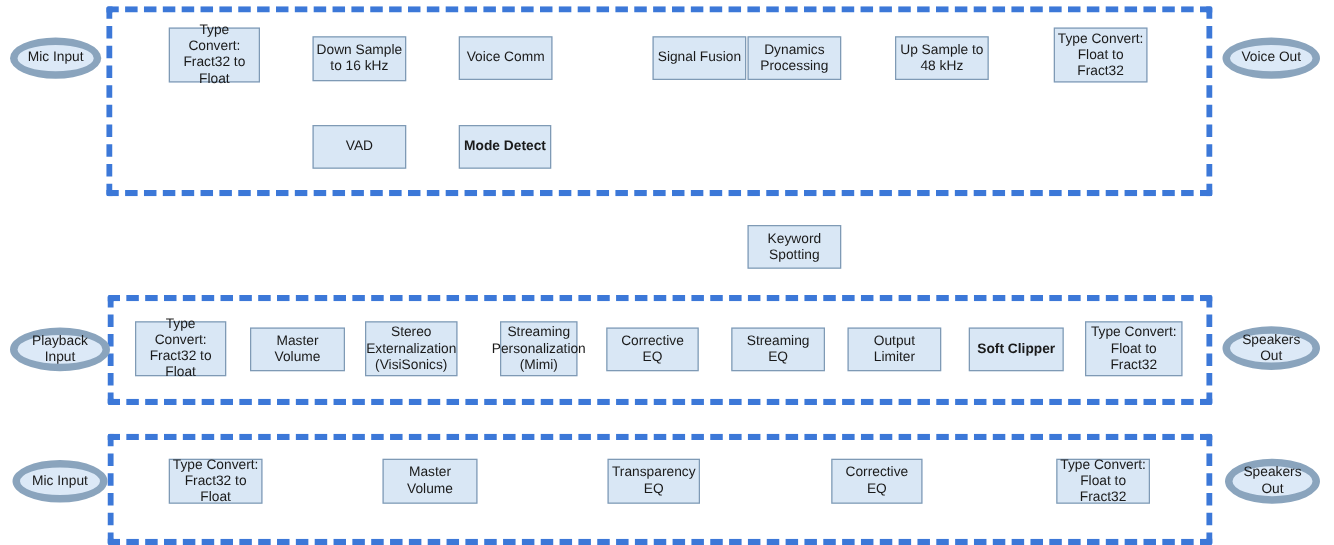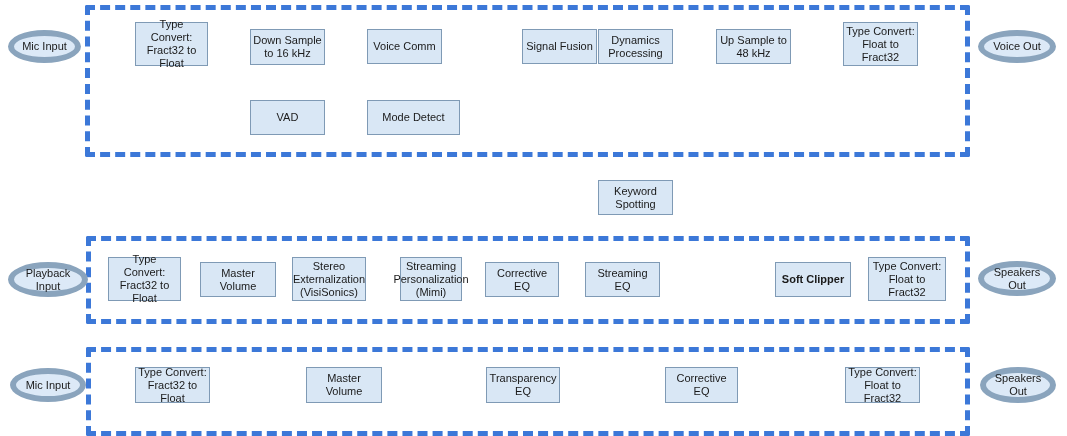--- a/index.html
+++ b/index.html
@@ -72,35 +72,36 @@
     <div class="node" style="left: 367px; top: 29px; width: 75px; height: 35px; background: rgb(217, 231, 245); border-color: rgb(127, 154, 181); color: rgb(26, 26, 26);">Voice Comm</div>
     <div class="node" style="left: 483px; top: 29px; width: 75px; height: 35px; background: rgb(217, 231, 245); border-color: rgb(127, 154, 181); color: rgb(26, 26, 26); margin-left: 39px;">Signal Fusion</div>
     <div class="node" style="left: 598px; top: 29px; width: 75px; height: 35px; background: rgb(217, 231, 245); border-color: rgb(127, 154, 181); color: rgb(26, 26, 26);">Dynamics
 Processing</div>
     <div class="node" style="left: 716px; top: 29px; width: 75px; height: 35px; background: rgb(217, 231, 245); border-color: rgb(127, 154, 181); color: rgb(26, 26, 26);">Up Sample to
 48 kHz</div>
     <div class="node" style="left: 843px; top: 22px; width: 75px; height: 44px; background: rgb(217, 231, 245); border-color: rgb(127, 154, 181); color: rgb(26, 26, 26);">Type Convert:
 Float to
 Fract32</div>
     <div class="node" style="left: 250px; top: 100px; width: 75px; height: 35px; background: rgb(217, 231, 245); border-color: rgb(127, 154, 181); color: rgb(26, 26, 26);">VAD</div>
-    <div class="node" style="left: 367px; top: 100px; width: 93px; height: 35px; background: rgb(217, 231, 245); border-color: rgb(127, 154, 181); color: rgb(26, 26, 26);">Mode Detect</div>
+    <div class="node" style="left: 367px; top: 100px; width: 74px; height: 35px; background: rgb(217, 231, 245); border-color: rgb(127, 154, 181); color: rgb(26, 26, 26); font-weight: bold;">Mode Detect</div>
     <div class="node" style="left: 598px; top: 180px; width: 75px; height: 35px; background: rgb(217, 231, 245); border-color: rgb(127, 154, 181); color: rgb(26, 26, 26);">Keyword
 Spotting</div>
     <div class="node" style="left: 108px; top: 257px; width: 73px; height: 44px; background: rgb(217, 231, 245); border-color: rgb(127, 154, 181); color: rgb(26, 26, 26);">Type Convert:
 Fract32 to
 Float</div>
     <div class="node" style="left: 200px; top: 262px; width: 76px; height: 35px; background: rgb(217, 231, 245); border-color: rgb(127, 154, 181); color: rgb(26, 26, 26);">Master Volume</div>
     <div class="node" style="left: 292px; top: 257px; width: 74px; height: 44px; background: rgb(217, 231, 245); border-color: rgb(127, 154, 181); color: rgb(26, 26, 26);">Stereo
 Externalization
 (VisiSonics)</div>
     <div class="node" style="left: 388px; top: 257px; width: 62px; height: 44px; background: rgb(217, 231, 245); border-color: rgb(127, 154, 181); color: rgb(26, 26, 26); margin-left: 12px;">Streaming
 Personalization
 (Mimi)</div>
     <div class="node" style="left: 485px; top: 262px; width: 74px; height: 35px; background: rgb(217, 231, 245); border-color: rgb(127, 154, 181); color: rgb(26, 26, 26);">Corrective EQ</div>
     <div class="node" style="left: 585px; top: 262px; width: 75px; height: 35px; background: rgb(217, 231, 245); border-color: rgb(127, 154, 181); color: rgb(26, 26, 26);">Streaming EQ</div>
+    <div class="node" style="left: 678px; top: 262px; width: 75px; height: 35px; background: rgb(217, 231, 245); border-color: rgb(127, 154, 181); color: rgb(26, 26, 26);">Output Limiter</div>
     <div class="node" style="left: 775px; top: 262px; width: 76px; height: 35px; background: rgb(217, 231, 245); border-color: rgb(127, 154, 181); color: rgb(26, 26, 26); font-weight: bold;">Soft Clipper</div>
     <div class="node" style="left: 868px; top: 257px; width: 78px; height: 44px; background: rgb(217, 231, 245); border-color: rgb(127, 154, 181); color: rgb(26, 26, 26);">Type Convert:
 Float to
 Fract32</div>
     <div class="node" style="left: 135px; top: 367px; width: 75px; height: 36px; background: rgb(217, 231, 245); border-color: rgb(127, 154, 181); color: rgb(26, 26, 26);">Type Convert:
 Fract32 to
 Float</div>
     <div class="node" style="left: 306px; top: 367px; width: 76px; height: 36px; background: rgb(217, 231, 245); border-color: rgb(127, 154, 181); color: rgb(26, 26, 26);">Master Volume</div>
     <div class="node" style="left: 486px; top: 367px; width: 74px; height: 36px; background: rgb(217, 231, 245); border-color: rgb(127, 154, 181); color: rgb(26, 26, 26);">Transparency
 EQ</div>

